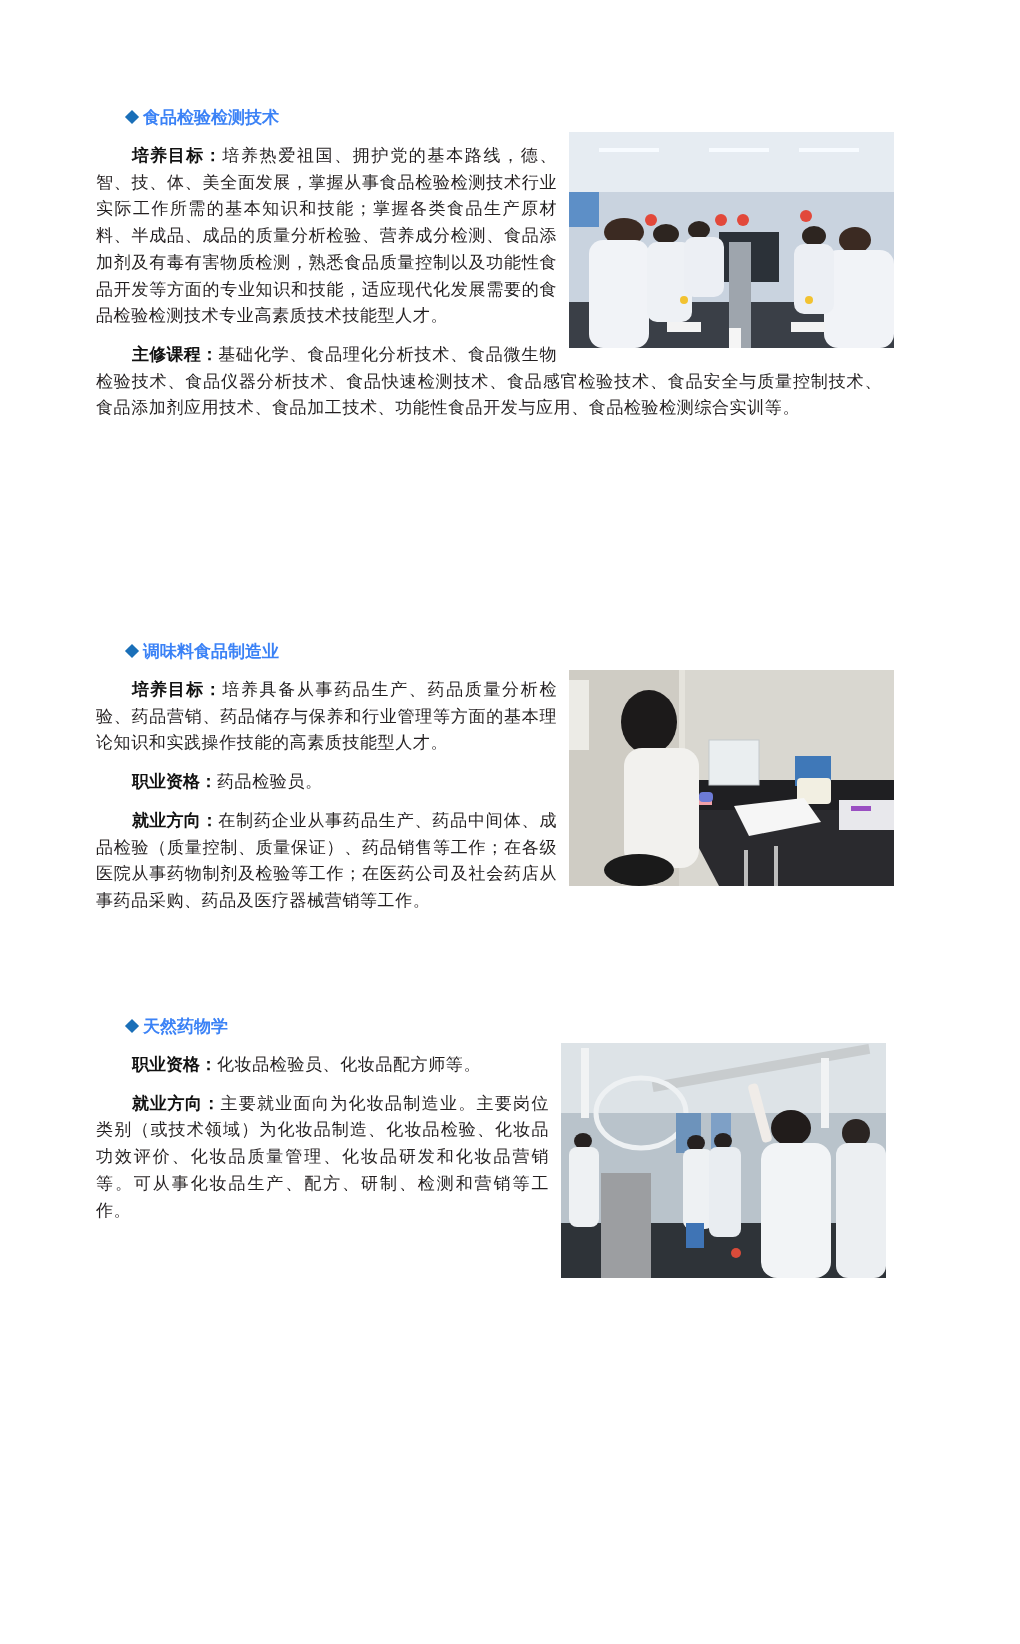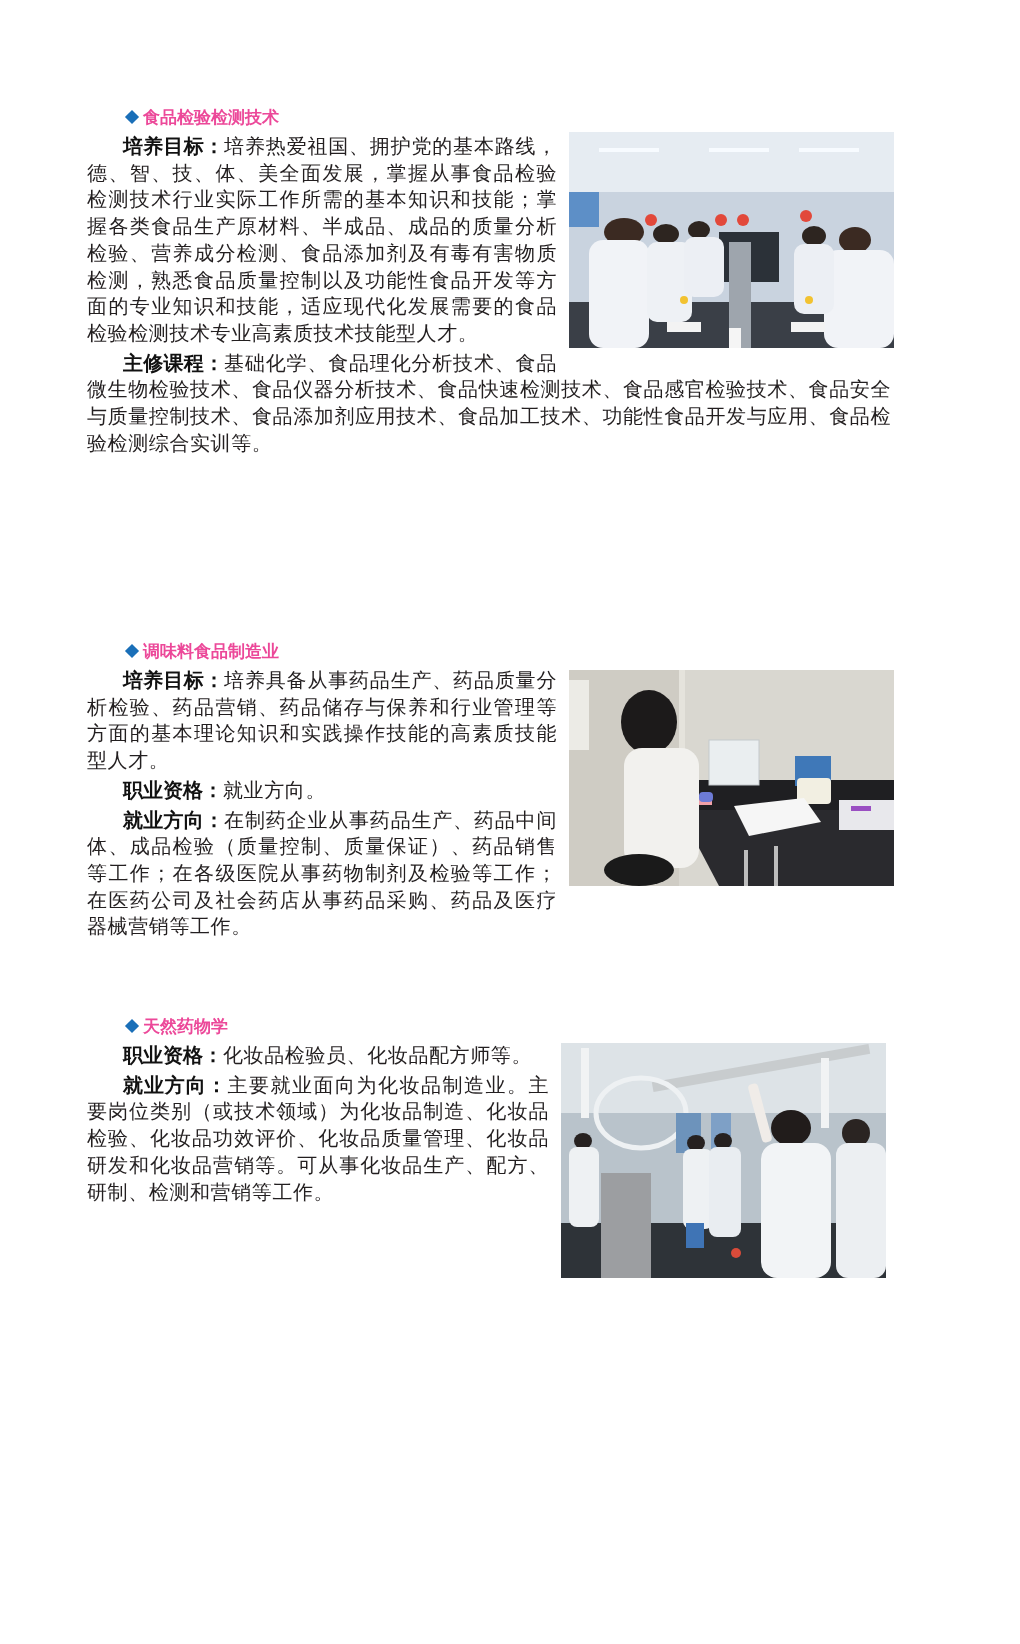--- a/index.html
+++ b/index.html
@@ -2,25 +2,25 @@
 <html><head>
 <meta charset="utf-8">
 <style>
   html, body { margin: 0; padding: 0; background: #ffffff; }
   body { width: 1020px; height: 1644px; position: relative; overflow: hidden;
          font-family: "DejaVu Serif", "Liberation Serif", serif; color: #231f20; }
   .page { position: absolute; left: 0; top: 0; width: 1020px; height: 1644px; }
   .section { position: absolute; left: 84px; width: 810px; }
   .heading { position: relative; height: 26px; margin-left: 40px;
              font-family: "DejaVu Sans", "Liberation Sans", sans-serif; font-weight: bold;
-             font-size: 17px; color: #ec4899; line-height: 26px; white-space: nowrap; }
+             font-size: 17px; color: #3b82f6; line-height: 26px; white-space: nowrap; }
   .heading .diamond { display: inline-block; width: 10px; height: 10px; background: #1a6fb8;
              transform: rotate(45deg); margin: 0 6px 2px 3px; vertical-align: middle; }
-  .para { font-size: 20px; line-height: 26.7px; text-align: justify; letter-spacing: 0.6px;
-          margin: 3px; text-indent: 36px; }
+  .para { font-size: 17px; line-height: 26.7px; text-align: justify; letter-spacing: 0.6px;
+          margin: 12px; text-indent: 36px; }
   .para .label { font-family: "DejaVu Sans", "Liberation Sans", sans-serif; font-weight: bold; color: #111; letter-spacing: 0; }
   .photo { float: right; margin: 2px 0 4px 12px; overflow: hidden; position: relative; }
   .photo svg { display: block; }
 </style>
 </head>
 <body>
 
 <div class="page">
 
   <div class="section" style="top:104px;">
@@ -84,21 +84,21 @@
         <rect x="125" y="125" width="18" height="10" fill="#f1a1a8"></rect>
         <ellipse cx="80" cy="52" rx="28" ry="32" fill="#1c1a1a"></ellipse>
         <rect x="55" y="78" width="75" height="120" rx="18" fill="#f2f1ee"></rect>
         <ellipse cx="70" cy="200" rx="35" ry="16" fill="#1a1a1a"></ellipse>
         <rect x="130" y="122" width="14" height="10" rx="4" fill="#6d7bd6"></rect>
         <rect x="175" y="180" width="4" height="36" fill="#bdbdbd"></rect>
         <rect x="205" y="176" width="4" height="40" fill="#bdbdbd"></rect>
       </svg>
     </div>
     <p class="para"><span class="label">培养目标：</span><span>培养具备从事药品生产、药品质量分析检验、药品营销、药品储存与保养和行业管理等方面的基本理论知识和实践操作技能的高素质技能型人才。</span></p>
-    <p class="para"><span class="label">职业资格：</span><span>就业方向。</span></p>
+    <p class="para"><span class="label">职业资格：</span><span>药品检验员。</span></p>
     <p class="para"><span class="label">就业方向：</span><span>在制药企业从事药品生产、药品中间体、成品检验（质量控制、质量保证）、药品销售等工作；在各级医院从事药物制剂及检验等工作；在医药公司及社会药店从事药品采购、药品及医疗器械营销等工作。</span></p>
   </div>
 
   <div class="section" style="top:1013px;">
     <div class="heading">
       <span class="diamond"></span><span>天然药物学</span>
     </div>
     <div class="photo" style="width:325px;height:235px;margin-right:8px;margin-top:4px;">
       <svg width="325" height="235" viewBox="0 0 325 235">
         <rect width="325" height="235" fill="#b9c3cb"></rect>

